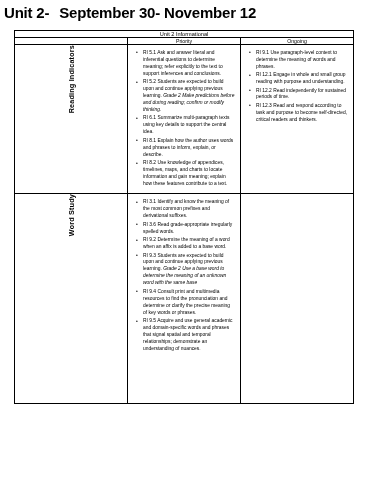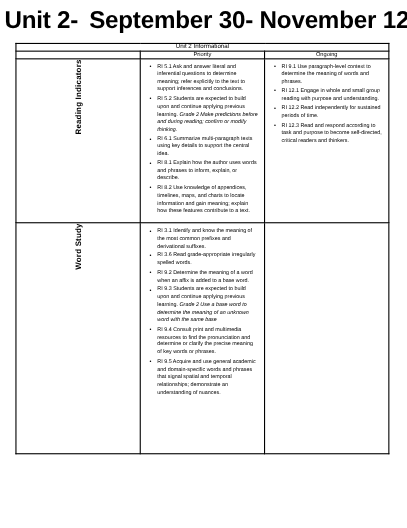--- a/index.html
+++ b/index.html
@@ -6,21 +6,21 @@
   body{
     width:370px; height:480px;
     background:#ffffff;
     font-family:"Liberation Sans", sans-serif;
     color:#000000;
     overflow:hidden;
   }
   .page{ width:370px; height:480px; position:relative; box-sizing:border-box; }
 
   .doc-title{
-    font-size:22px;
+    font-size:15px;
     font-weight:bold;
     letter-spacing:-0.2px;
     padding:4px 0 0 4px;
     line-height:1.25;
     white-space:nowrap;
   }
   .doc-title .gap{ display:inline-block; width:10px; }
 
   table.unit-table{
     border-collapse:collapse;

